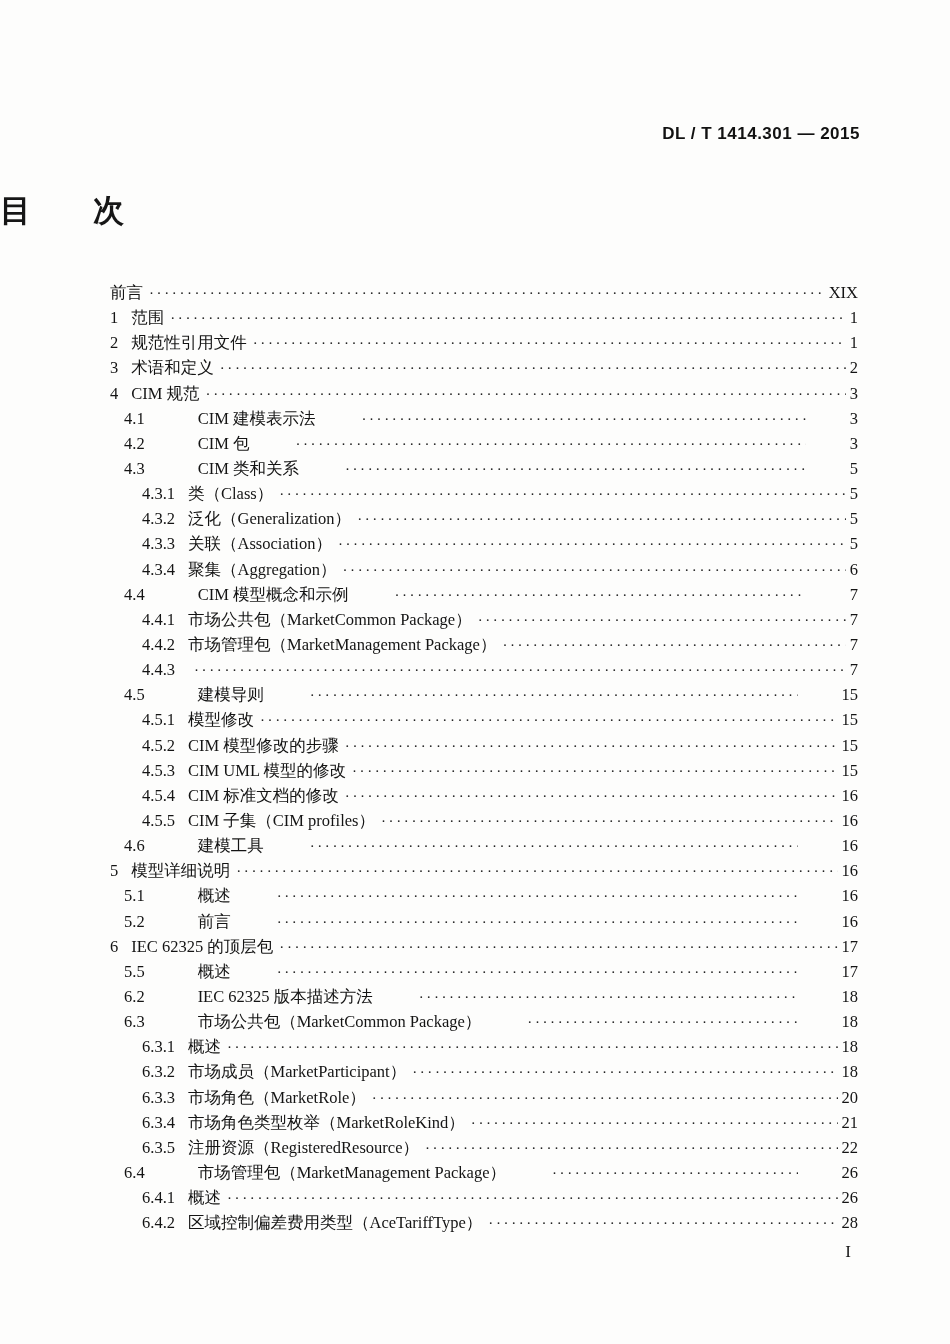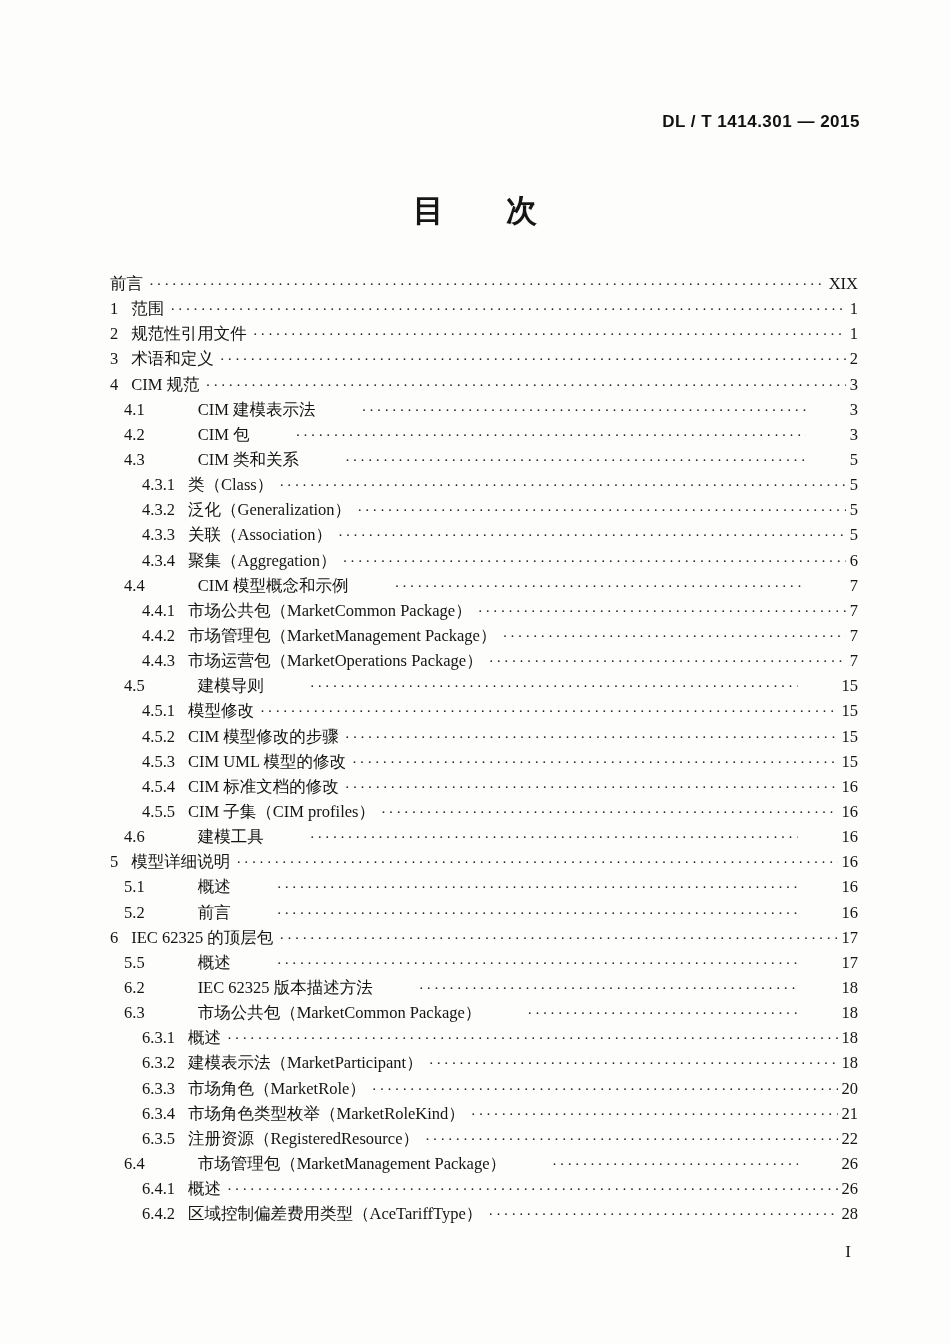--- a/index.html
+++ b/index.html
@@ -12,46 +12,46 @@
     background: #fdfdfc;
     position: relative;
     font-family: "Liberation Serif", "DejaVu Serif", serif;
     color: #141414;
     overflow: hidden;
   }
 
   
   .doc-code {
     position: absolute;
-    top: 112px;
+    top: 124px;
     right: 90px;
     font-size: 17px;
     font-weight: bold;
     font-family: "Liberation Sans", "DejaVu Sans", sans-serif;
     letter-spacing: 0.5px;
     color: #111;
   }
 
   
   .doc-title {
     position: absolute;
     top: 190px;
     left: 0;
     width: 100%;
-    text-align: center;
+    text-align: left;
     font-size: 31px;
     font-weight: bold;
     font-family: "Liberation Sans", "DejaVu Sans", sans-serif;
     color: #161616;
   }
 
   
   .toc {
     position: absolute;
-    top: 271px;
+    top: 280px;
     left: 110px;
     width: 748px;
   }
   .toc-row {
     display: flex;
     align-items: baseline;
     height: 25.15px;
     font-size: 16.5px;
     line-height: 25.15px;
     cursor: pointer;
@@ -205,21 +205,20 @@
 
   <div class="toc-row lv2">
     <span class="toc-num">4.4.2</span>
     <span class="toc-label">市场管理包（MarketManagement Package）</span>
     <span class="toc-leader"></span>
     <span class="toc-page">7</span>
   </div>
 
   <div class="toc-row lv2">
     <span class="toc-num">4.4.3</span>
-    <span class="toc-label">市场运营包（MarketOperations Package）</span>
     <span class="toc-leader"></span>
     <span class="toc-page">7</span>
   </div>
 
   <div class="toc-row lv1">
     <span class="toc-num">4.5</span>
     <span class="toc-label">建模导则</span>
     <span class="toc-leader"></span>
     <span class="toc-page">15</span>
   </div>
@@ -317,21 +316,21 @@
 
   <div class="toc-row lv2">
     <span class="toc-num">6.3.1</span>
     <span class="toc-label">概述</span>
     <span class="toc-leader"></span>
     <span class="toc-page">18</span>
   </div>
 
   <div class="toc-row lv2">
     <span class="toc-num">6.3.2</span>
-    <span class="toc-label">建模表示法（MarketParticipant）</span>
+    <span class="toc-label">市场成员（MarketParticipant）</span>
     <span class="toc-leader"></span>
     <span class="toc-page">18</span>
   </div>
 
   <div class="toc-row lv2">
     <span class="toc-num">6.3.3</span>
     <span class="toc-label">市场角色（MarketRole）</span>
     <span class="toc-leader"></span>
     <span class="toc-page">20</span>
   </div>

